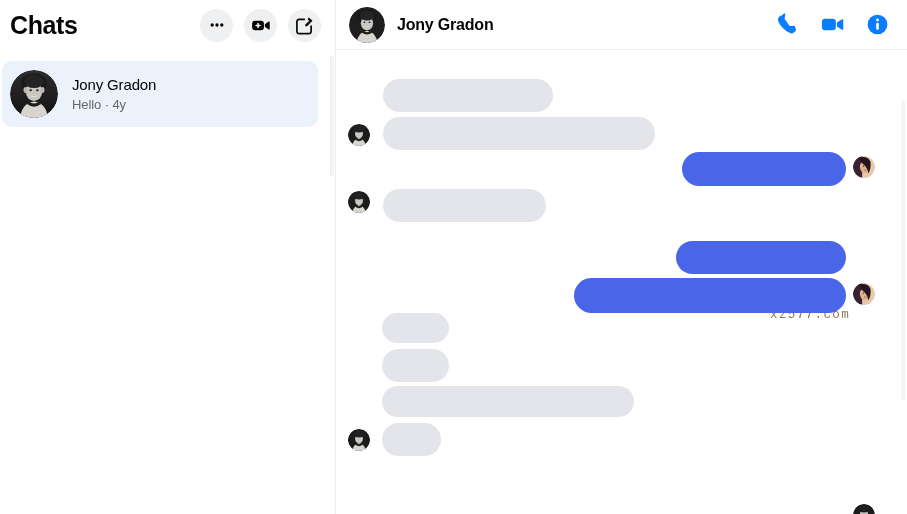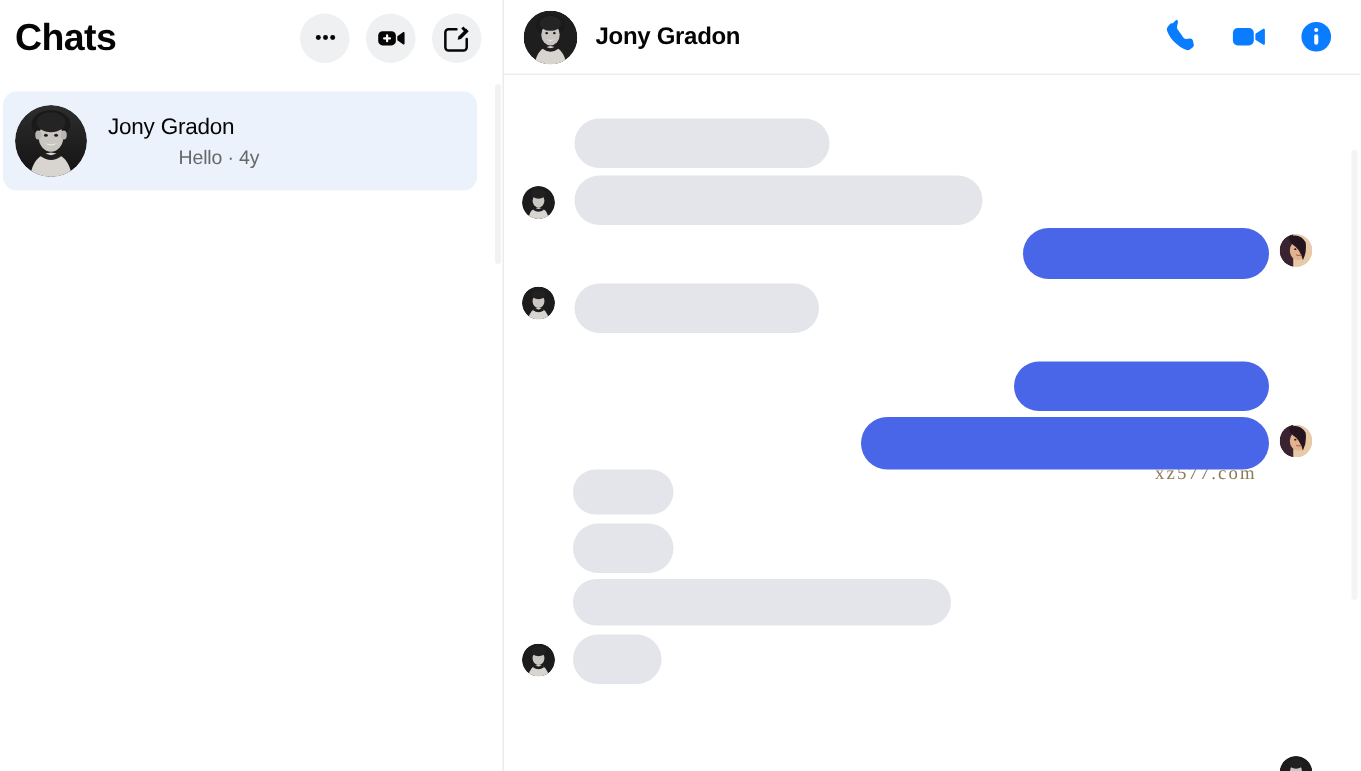--- a/index.html
+++ b/index.html
@@ -60,21 +60,21 @@
     width: 316px;
   }
   .chat-row.active { background: #ebf2fc; }
   .chat-meta { margin-left: 14px; overflow: hidden; }
   .chat-name {
     font-size: 15px; color: #050505; font-weight: 400;
     line-height: 19px; letter-spacing: -0.15px;
   }
   .chat-snippet {
     font-size: 13px; color: #65676b; line-height: 18px;
-    margin-top: 2px; letter-spacing: -0.1px; margin-left: 47px;
+    margin-top: 2px; letter-spacing: -0.1px;
   }
 
   
   .av { border-radius: 50%; overflow: hidden; flex: 0 0 auto; display:block; }
   .av-48 { width: 48px; height: 48px; }
   .av-36 { width: 36px; height: 36px; }
   .av-22 { width: 22px; height: 22px; }
 
   
   .conv {
@@ -111,21 +111,21 @@
     user-select: none; pointer-events: none;
   }
   .wm-cn {
     font-size: 19px; font-weight: 700; color: #e8a317;
     letter-spacing: 2px;
     font-family: "DejaVu Sans", sans-serif;
     text-shadow: 0.5px 0.5px 0 #b8860b;
   }
   .wm-url {
     font-size: 12.5px; color: #8a7a55; letter-spacing: 1.4px;
-    margin-top: 3px; font-family: Liberation Serif, serif; margin-left: 20px;
+    margin-top: 3px; font-family: Liberation Mono, monospace; margin-left: 20px;
   }
 
   
   .scroll-track-left {
     position: absolute; top: 50px; right: 0px;
     width: 6px; height: 464px; background: transparent;
   }
   .scroll-thumb-left {
     position: absolute; top: 6px; left: 1px;
     width: 4px; height: 120px; border-radius: 3px;

